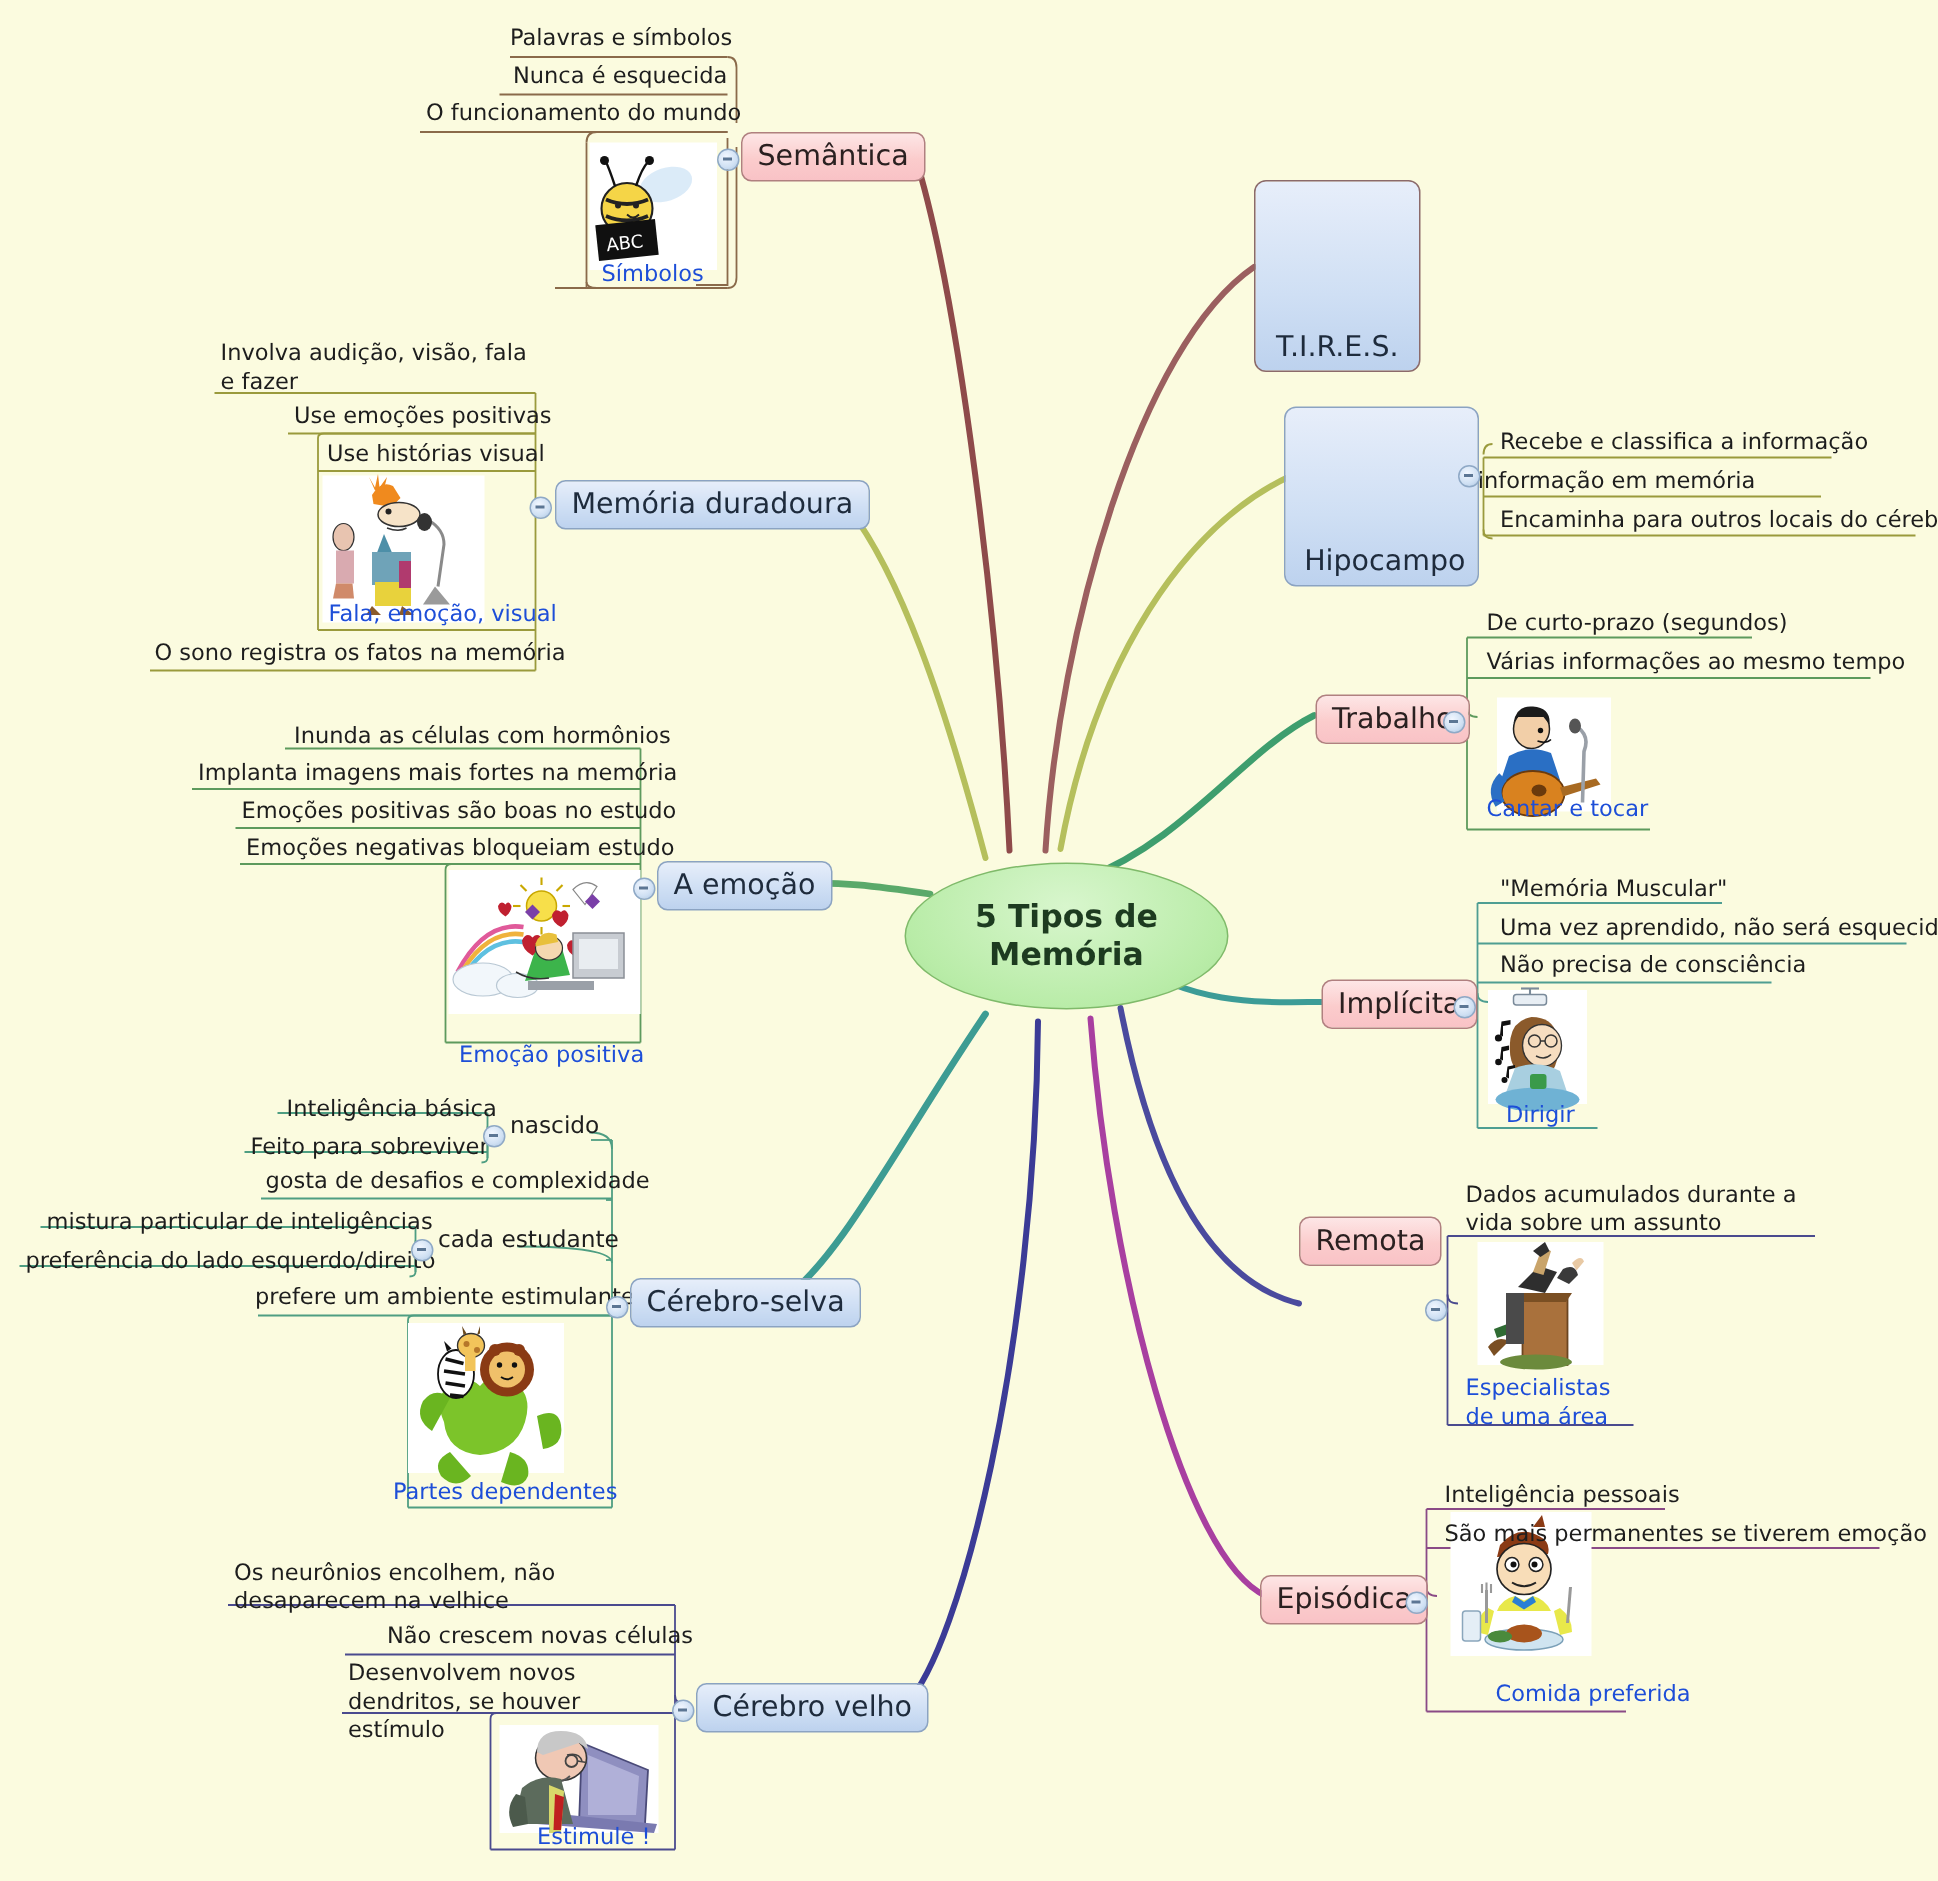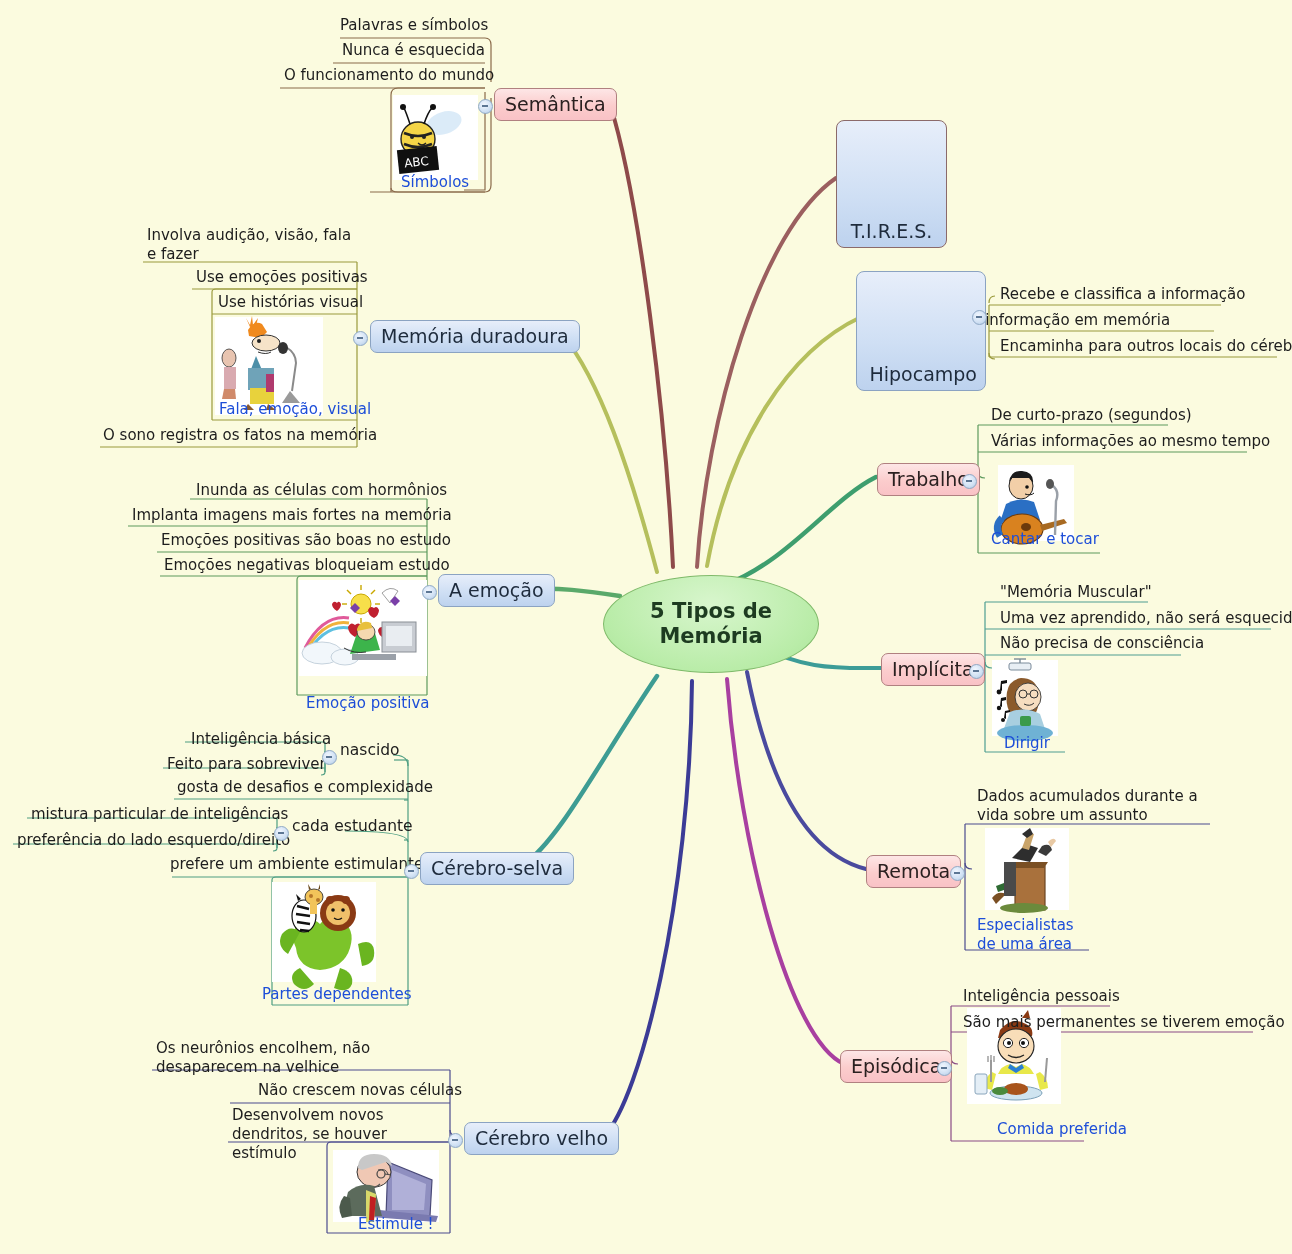--- a/index.html
+++ b/index.html
@@ -490,21 +490,21 @@
 
   <div class="mainnode blue" style="left:438px;top:574px;">A emoção</div>
   <div class="toggle" style="left:422px;top:585px;"></div>
 
   <div class="mainnode pink" style="left:881px;top:653px;">Implícita</div>
   <div class="toggle" style="left:969px;top:664px;"></div>
 
   <div class="mainnode blue" style="left:420px;top:852px;">Cérebro-selva</div>
   <div class="toggle" style="left:404px;top:864px;"></div>
 
-  <div class="mainnode pink" style="left:866px;top:855px;">Remota</div>
+  <div class="mainnode pink" style="left:866px;top:811px;">Remota</div>
   <div class="toggle" style="left:950px;top:866px;"></div>
 
   <div class="mainnode pink" style="left:840px;top:1050px;">Episódica</div>
   <div class="toggle" style="left:937px;top:1061px;"></div>
 
   <div class="mainnode blue" style="left:464px;top:1122px;">Cérebro velho</div>
   <div class="toggle" style="left:448px;top:1133px;"></div>
 
   <div class="leaf" style="left:340px;top:16px;">Palavras e símbolos</div>
   <div class="leaf" style="left:342px;top:41px;">Nunca é esquecida</div>

